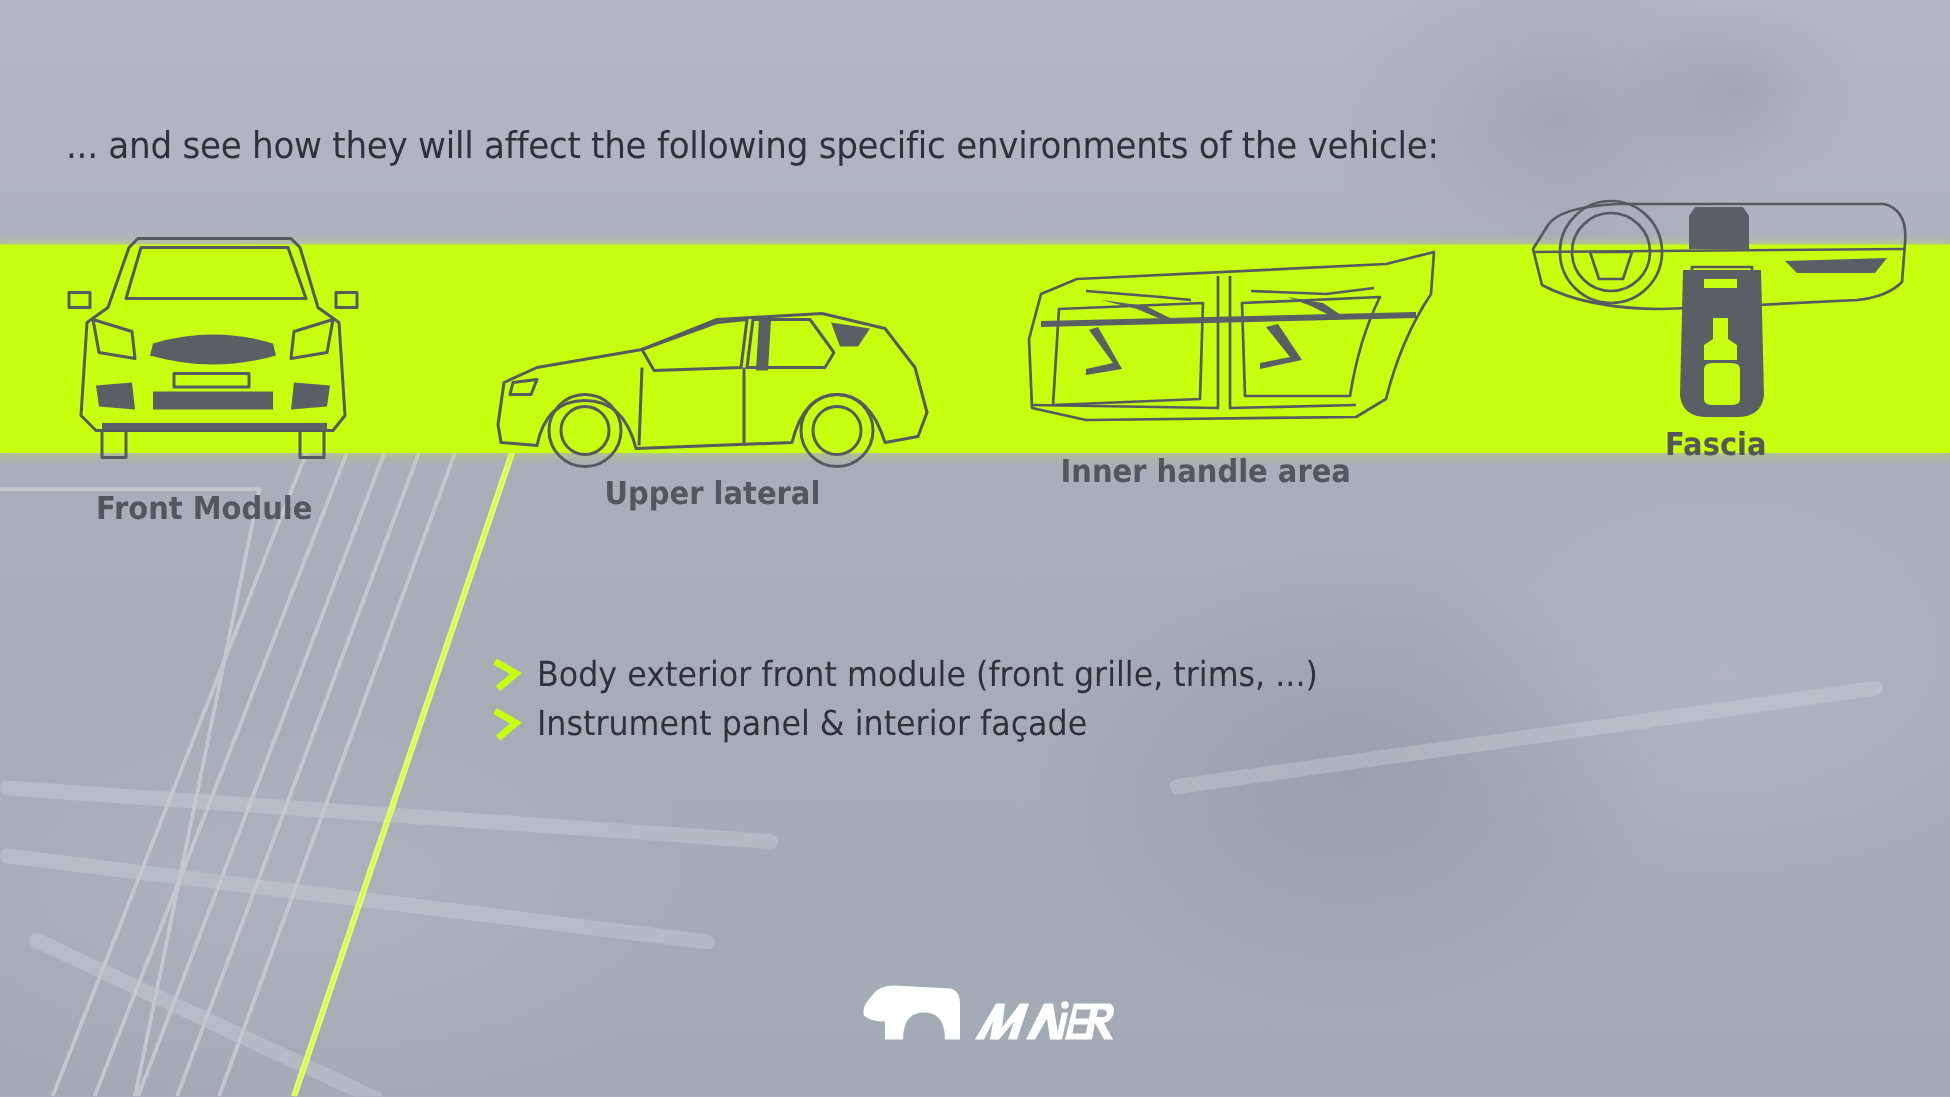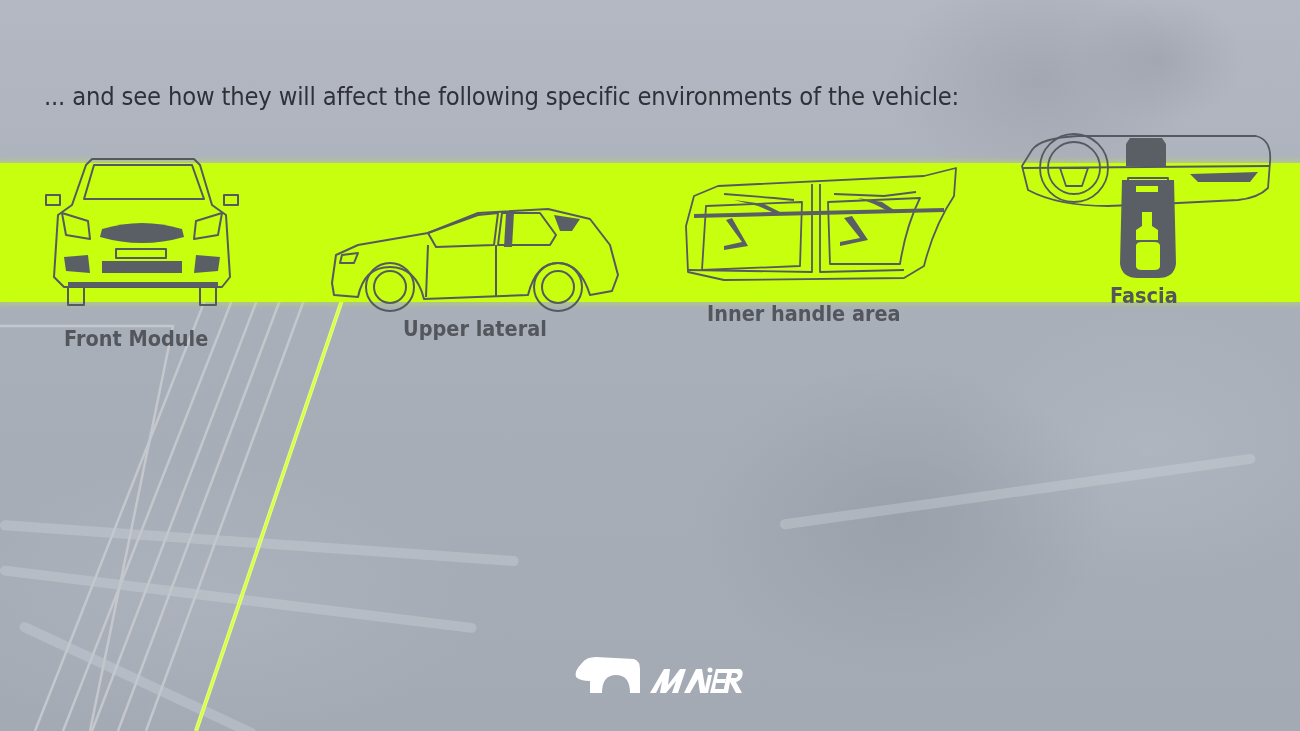--- a/index.html
+++ b/index.html
@@ -132,20 +132,32 @@
     <path d="M104 52 L156 52 L158 136 Q156 150 140 150 L120 150 Q104 150 102 136 Z" fill="#5a5f66"></path>
     <path d="M118 58 L140 58 L140 64 L118 64 Z" fill="#c8ff0f"></path>
     <path d="M124 84 L134 84 L134 98 L140 102 L140 112 L118 112 L118 102 L124 98 Z" fill="#c8ff0f"></path>
     <path d="M118 118 Q118 114 124 114 L136 114 Q142 114 142 118 L142 138 Q142 142 136 142 L124 142 Q118 142 118 138 Z" fill="#c8ff0f"></path>
     <path d="M172 46 L240 44 L232 54 L180 54 Z" fill="#5a5f66"></path>
   </svg>
 </div>
 <div class="label" style="left:1110px;top:284px;">Fascia</div>
 
 <div class="bullets">
+  <div class="bullet">
+    <svg class="chev" viewBox="0 0 22 26">
+        <path d="M4 4 L18 12 L6 22" fill="none" stroke="#c8ff0f" stroke-width="4.5" stroke-linejoin="miter"></path>
+      </svg>
+    <span class="bullet-text">Body exterior front module (front grille, trims, ...)</span>
+  </div>
+  <div class="bullet">
+    <svg class="chev" viewBox="0 0 22 26">
+        <path d="M4 4 L18 12 L6 22" fill="none" stroke="#c8ff0f" stroke-width="4.5" stroke-linejoin="miter"></path>
+      </svg>
+    <span class="bullet-text">Instrument panel &amp; interior façade</span>
+  </div>
 </div>
 
 <div class="logo">
   <svg width="172" height="44" viewBox="0 0 172 44">
     <path d="M10 8 Q14 2 24 2 L62 4 Q68 6 68 14 L68 38 L58 38 Q58 20 44 20 Q30 20 30 38 L18 38 L18 26 Q8 26 4 22 Q2 16 10 8 Z" fill="#ffffff"></path>
     <g fill="#ffffff">
       <path d="M78 38 L92 14 L98 14 L96 30 L108 14 L114 14 L106 38 L100 38 L104 26 L94 38 L88 38 L90 26 L84 38 Z"></path>
       <path d="M112 38 L124 14 L130 14 L134 38 L128 38 L126 24 L118 38 Z"></path>
       <circle cx="138" cy="15" r="2.5"></circle>
       <path d="M136 20 L140 20 L136 38 L132 38 Z"></path>

